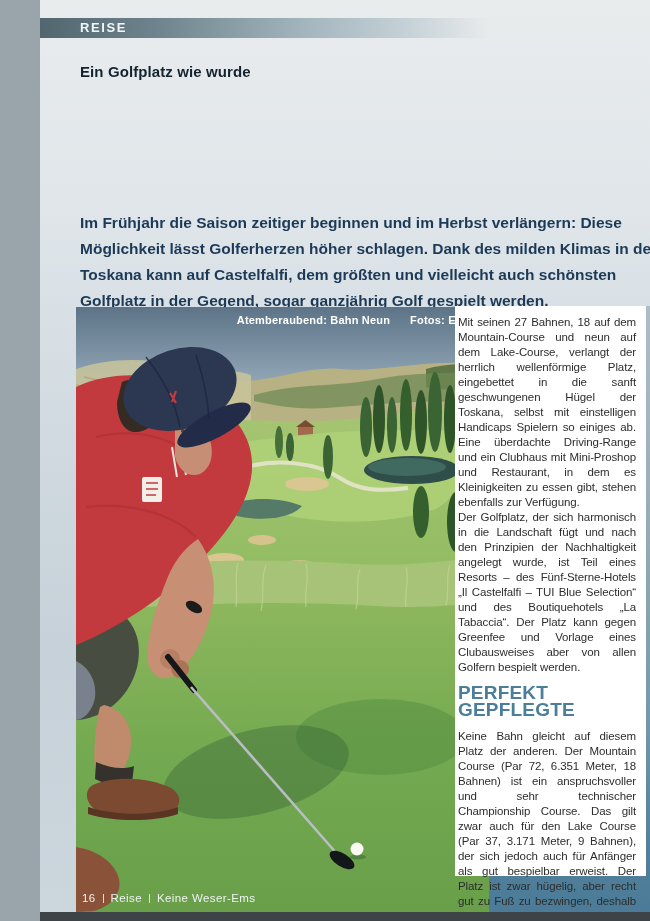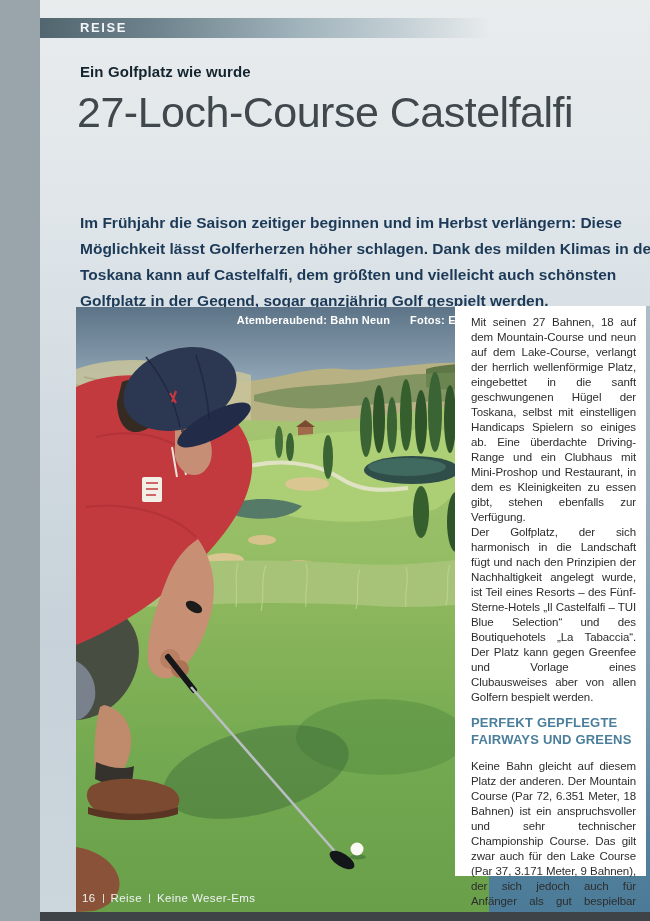--- a/index.html
+++ b/index.html
@@ -24,39 +24,39 @@
   .photo svg{display:block;}
   .caption{position:absolute;top:7px;right:6px;color:#ffffff;font-size:11px;font-weight:bold;
     letter-spacing:0.2px;white-space:nowrap;}
   .caption .credit{margin-left:20px;}
   .pagefooter{position:absolute;left:42px;bottom:8px;color:#eef2f3;font-size:11.5px;
     font-weight:normal;letter-spacing:0.4px;display:flex;align-items:center;gap:7px;}
   .pagefooter .sep{display:inline-block;width:1px;height:9px;background:#eef2f3;opacity:0.85;}
   .side-panel{position:absolute;left:412px;top:306px;width:238px;height:606px;
     background:linear-gradient(180deg,#adbdc7 0%,#97acb9 35%,#7598ab 68%,#54819c 88%,#4b7b98 100%);}
   .text-box{position:absolute;left:415px;top:306px;width:191px;height:570px;background:#ffffff;
-    box-sizing:border-box;padding:9px 10px 0 16px;}
+    box-sizing:border-box;padding:9px 10px 0 3px;}
   .text-box p{margin:0;font-size:11.5px;line-height:15px;text-align:justify;
     color:#2d2d2d;letter-spacing:-0.1px;}
-  .text-box h2{margin:10px 0 11px 0;font-size:13px;line-height:16.5px;
+  .text-box h2{margin:10px 0 11px 0;font-size:19px;line-height:16.5px;
     color:#4a7e9b;letter-spacing:0.2px;font-weight:bold;}
   .bottom-bar{position:absolute;left:0;top:912px;width:650px;height:9px;background:#3d4347;}
 </style>
 </head>
 <body>
 
 <div class="page">
 
   <div class="section-bar">
     <span>REISE</span>
   </div>
 
   <div class="kicker">Ein Golfplatz wie wurde</div>
 
-  <h1 class="title"><span>27-Loch-Course Castelfalfi</span><br></h1>
+  <h1 class="title"><br></h1>
 
   <p class="intro">Im Frühjahr die Saison zeitiger beginnen und im Herbst verlängern: Diese Möglichkeit lässt Golferherzen höher schlagen. Dank des milden Klimas in der Toskana kann auf Castelfalfi, dem größten und vielleicht auch schönsten Golfplatz in der Gegend, sogar ganzjährig Golf gespielt werden.</p>
 
   <div class="side-panel"></div>
 
   <div class="photo">
     <svg viewBox="0 0 413 605" width="413" height="605" preserveAspectRatio="none">
       <defs>
         <linearGradient id="sky" x1="0" y1="0" x2="0" y2="1">
           <stop offset="0" stop-color="#5d7488"></stop>
@@ -201,19 +201,19 @@
       <span class="sep"></span>
       <span>Reise</span>
       <span class="sep"></span>
       <span>Keine Weser-Ems</span>
     </div>
   </div>
 
   <div class="text-box">
     <p>Mit seinen 27 Bahnen, 18 auf dem Mountain-Course und neun auf dem Lake-Course, verlangt der herrlich wellenförmige Platz, eingebettet in die sanft geschwungenen Hügel der Toskana, selbst mit einstelligen Handicaps Spielern so einiges ab. Eine überdachte Driving-Range und ein Clubhaus mit Mini-Proshop und Restaurant, in dem es Kleinigkeiten zu essen gibt, stehen ebenfalls zur Verfügung.</p>
     <p>Der Golfplatz, der sich harmonisch in die Landschaft fügt und nach den Prinzipien der Nachhaltigkeit angelegt wurde, ist Teil eines Resorts – des Fünf-Sterne-Hotels „Il Castelfalfi – TUI Blue Selection“ und des Boutiquehotels „La Tabaccia“. Der Platz kann gegen Greenfee und Vorlage eines Clubausweises aber von allen Golfern bespielt werden.</p>
-    <h2><span>PERFEKT GEPFLEGTE</span><br><span>FAIRWAYS UND GREENS</span></h2>
+    <h2><span>PERFEKT GEPFLEGTE</span><br></h2>
     <p>Keine Bahn gleicht auf diesem Platz der anderen. Der Mountain Course (Par 72, 6.351 Meter, 18 Bahnen) ist ein anspruchsvoller und sehr technischer Championship Course. Das gilt zwar auch für den Lake Course (Par 37, 3.171 Meter, 9 Bahnen), der sich jedoch auch für Anfänger als gut bespielbar erweist. Der Platz ist zwar hügelig, aber recht gut zu Fuß zu bezwingen, deshalb reicht für den Lake-Course auch ein Push-Trolly.</p>
   </div>
 
   <div class="bottom-bar"></div>
 
 </div>
 
 </body></html>

